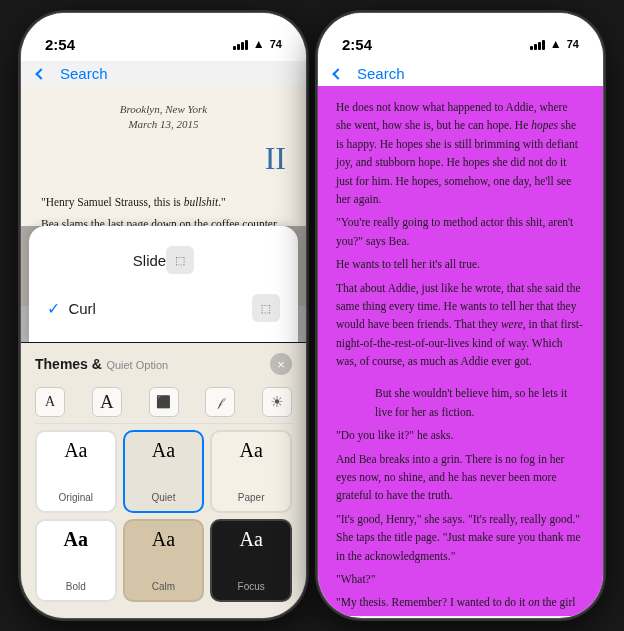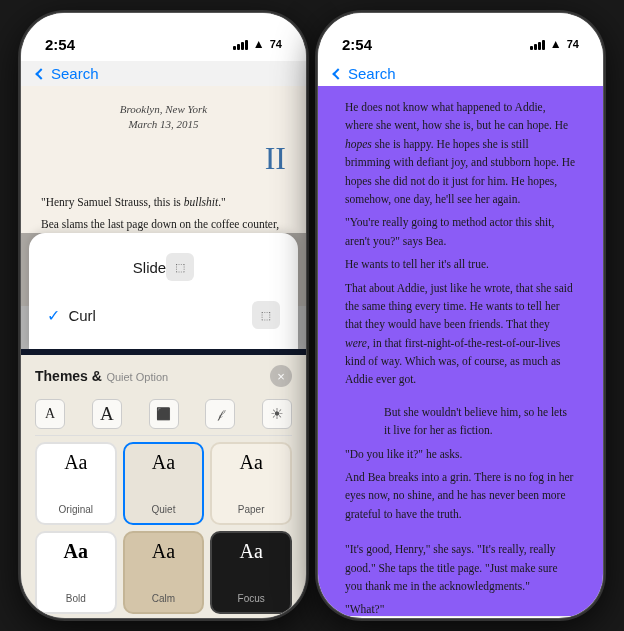--- a/index.html
+++ b/index.html
@@ -72,21 +72,21 @@
       display: flex;
       align-items: center;
       background: #f2f2f2;
     }
 
     .nav-back {
       color: #007aff;
       font-size: 15px;
       display: flex;
       align-items: center;
-      gap: 4px;
+      gap: 13px;
     }
 
     .chevron-left {
       display: inline-block;
       width: 8px;
       height: 8px;
       border-left: 2px solid #007aff;
       border-bottom: 2px solid #007aff;
       transform: rotate(45deg);
       margin-right: 2px;
@@ -174,22 +174,22 @@
       border-radius: 6px;
       display: flex;
       align-items: center;
       justify-content: center;
       font-size: 11px;
       color: #555;
     }
 
     .themes-bar {
       background: rgba(240,235,225,0.97);
-      padding: 10px 14px 4px;
-      border-top: 6px solid #0f172a;
+      padding: 10px 14px 16px;
+      border-top: 1px solid #0f172a;
       text-align: center;
     }
 
     .themes-header {
       display: flex;
       align-items: center;
       justify-content: space-between;
       margin-bottom: 6px;
     }
 
@@ -314,23 +314,23 @@
     .theme-label {
       font-size: 10px;
       color: #555;
       margin-top: 28px;
     }
 
     .theme-label.dark { color: #aaa; }
 
     
     .book-content-right {
-      background: #8b5cf6;
+      background: #d946ef;
       flex: 1;
-      padding: 12px 27px;
+      padding: 12px 18px;
       overflow: hidden;
       font-family: Georgia, 'Times New Roman', serif;
       font-size: 11.5px;
       line-height: 1.6;
       color: #1a1a1a;
     }
 
     .page-number {
       text-align: center;
       font-size: 11px;
@@ -490,21 +490,21 @@
       </div>
     </div>
 
     <div class="book-content-right" style="height: 530px; overflow: hidden;">
       <p style="margin-bottom:5px;">He does not know what happened to Addie, where she went, how she is, but he can hope. He <em>hopes</em> she is happy. He hopes she is still brimming with defiant joy, and stubborn hope. He hopes she did not do it just for him. He hopes, somehow, one day, he'll see her again.</p>
       <p style="margin-bottom:5px;">"You're really going to method actor this shit, aren't you?" says Bea.</p>
       <p style="margin-bottom:5px;">He wants to tell her it's all true.</p>
       <p style="margin-bottom:14px;">That about Addie, just like he wrote, that she said the same thing every time. He wants to tell her that they would have been friends. That they <em>were</em>, in that first-night-of-the-rest-of-our-lives kind of way. Which was, of course, as much as Addie ever got.</p>
       <p style="margin-bottom:5px;margin-left:39px;">But she wouldn't believe him, so he lets it live for her as fiction.</p>
       <p style="margin-bottom:5px;">"Do you like it?" he asks.</p>
-      <p style="margin-bottom:17px;">And Bea breaks into a grin. There is no fog in her eyes now, no shine, and he has never been more grateful to have the truth.</p>
+      <p style="margin-bottom:5px;">And Bea breaks into a grin. There is no fog in her eyes now, no shine, and he has never been more grateful to have the truth.</p>
       <p style="margin-bottom:5px;">"It's good, Henry," she says. "It's really, really good." She taps the title page. "Just make sure you thank me in the acknowledgments."</p>
       <p style="margin-bottom:5px;">"What?"</p>
       <p style="margin-bottom:5px;">"My thesis. Remember? I wanted to do it <em>on</em> the girl in those pieces. The ghost in the&nbsp;&nbsp;&nbsp; That's her, isn't it?"&nbsp;&nbsp;&nbsp;&nbsp;&nbsp;&nbsp;&nbsp;&nbsp;&nbsp;</p>
 
     </div>
 
     <div class="page-number">524</div>
   </div>
 </div>
 

